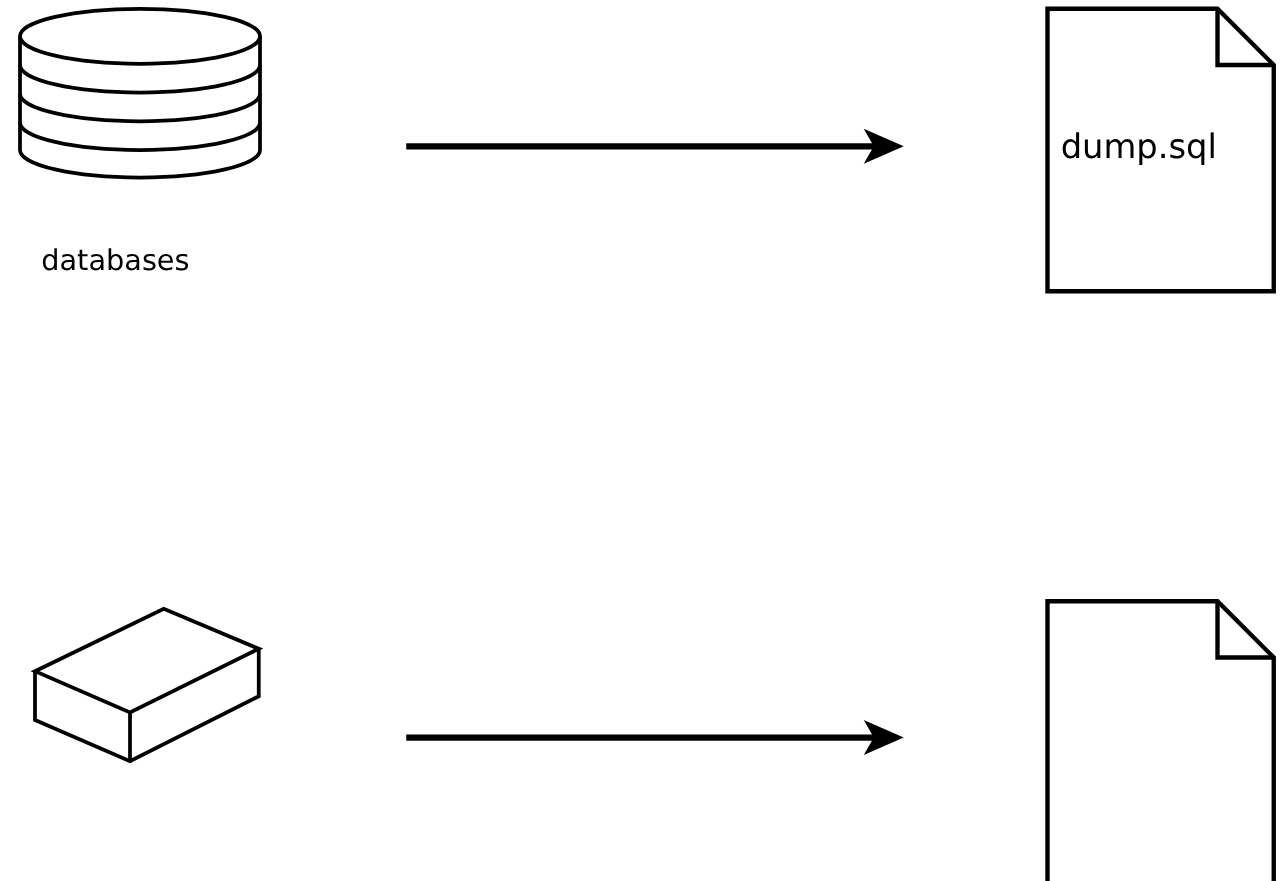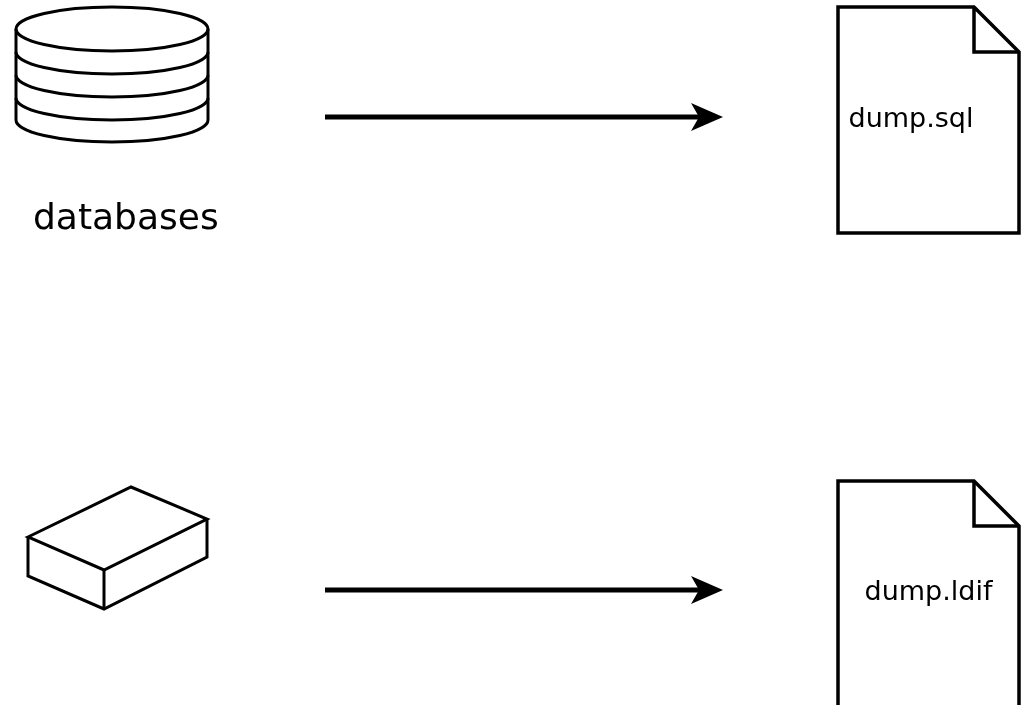--- a/index.html
+++ b/index.html
@@ -17,21 +17,21 @@
   }
   .canvas svg {
     position: absolute;
     top: 0;
     left: 0;
     display: block;
   }
   .label {
     position: absolute;
     color: #000000;
-    font-size: 36px;
+    font-size: 23px;
     line-height: 1.1;
     white-space: nowrap;
   }
   .file-label {
     position: absolute;
     color: #000000;
     font-size: 27px;
     line-height: 1.1;
     text-align: center;
     white-space: nowrap;
@@ -79,15 +79,14 @@
       <path d="M838,710 V481 H974 L1019,526 V710"></path>
       <path d="M974,481 V526 H1019"></path>
     </g>
   </svg>
 
   <div class="label" style="left:33px; top:197px;">databases</div>
 
   <div class="file-label" style="left:838px; top:103px; width:146px;">dump.sql</div>
 
 
-  <div class="file-label" style="left:838px; top:576px; width:181px;">dump.ldif</div>
 
 </div>
 
 </body></html>

